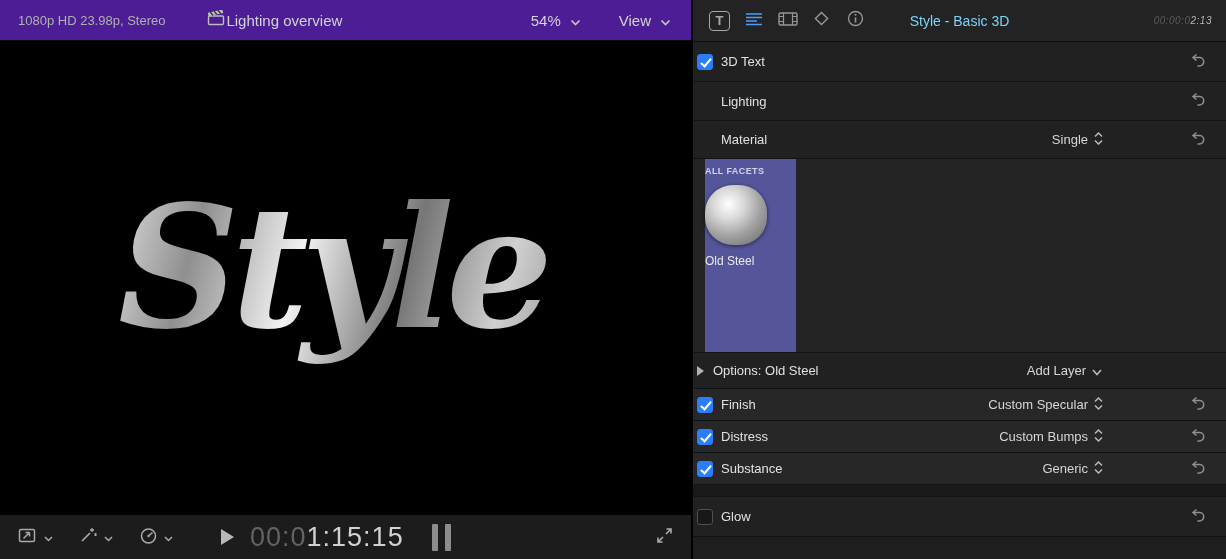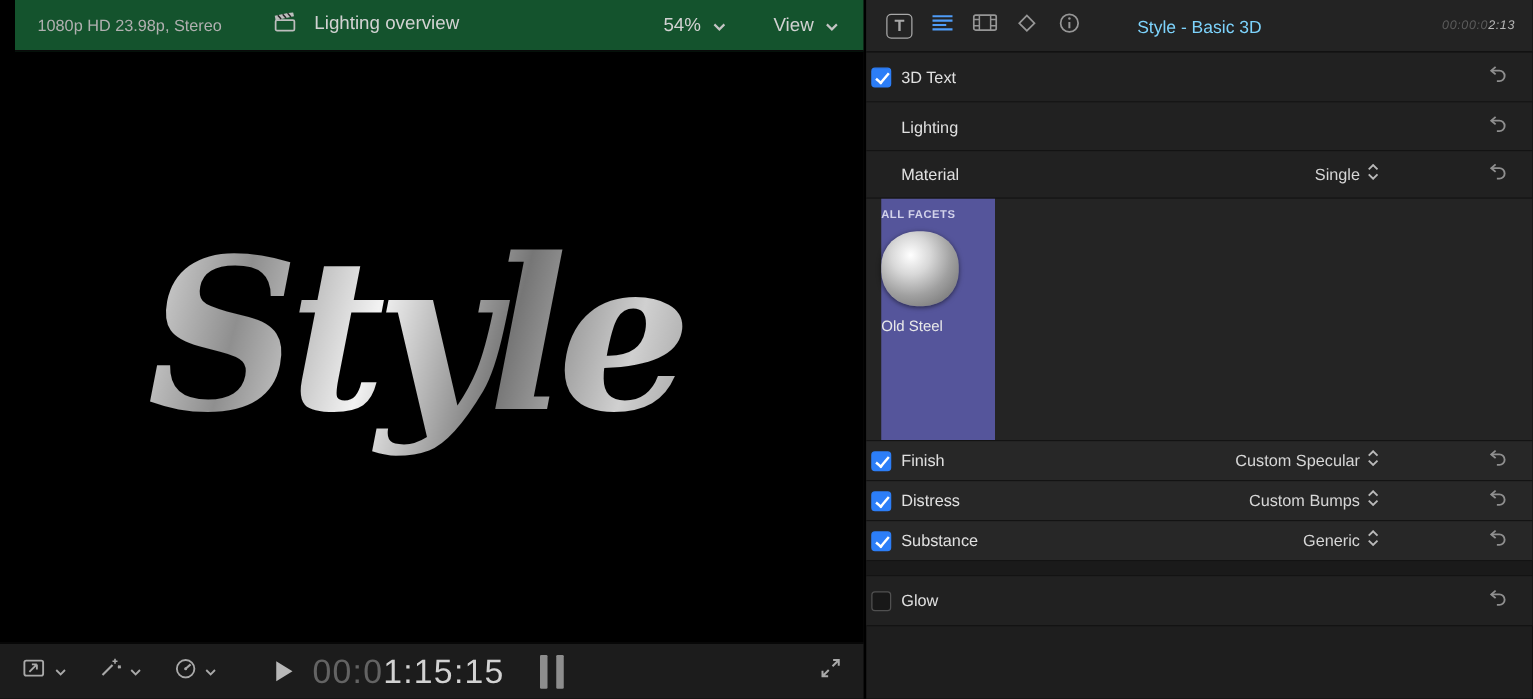--- a/index.html
+++ b/index.html
@@ -7,25 +7,25 @@
   body {
     width:1226px; height:559px; position:relative; overflow:hidden;
     background:#000; font-family:"Liberation Sans", sans-serif;
     -webkit-user-select:none; user-select:none;
   }
 
   
   .viewer { position:absolute; left:0; top:0; width:691px; height:559px; background:#000; }
 
   .viewer-topbar {
-    height:41px; background:#14532d; border-bottom:1px solid #0a0a0a;
-    display:flex; align-items:center; padding:0 20px 0 18px;margin-left:12px;
+    height:41px; background:#4c1d95; border-bottom:1px solid #0a0a0a;
+    display:flex; align-items:center; padding:0 20px 0 18px;
   }
   .format-info { color:#b0b0b0; font-size:13px; white-space:nowrap; }
-  .clapper-group { display:flex; align-items:flex-start; gap:13px; margin-left:42px; }
+  .clapper-group { display:flex; align-items:center; margin-left:42px; }
   .project-title { color:#d2d2d2; font-size:15px; white-space:nowrap; }
   .topbar-right { margin-left:auto; display:flex; align-items:center; gap:38px; }
   .dropdown { display:flex; align-items:center; gap:9px; color:#d2d2d2; font-size:15px; cursor:default; }
 
   .canvas {
     position:absolute; top:42px; bottom:45px; left:0; right:0;
     display:flex; align-items:center; justify-content:center; background:#000; overflow:hidden;
   }
   .style-text {
     font-family:"DejaVu Serif", serif; font-style:italic; font-weight:bold;
@@ -327,20 +327,33 @@
   </div>
 
   <div class="material-well">
     <div class="swatch" style="background:#55559b;">
       <span class="facets-label">ALL FACETS</span>
       <div class="sphere"></div>
       <span class="swatch-name">Old Steel</span>
     </div>
   </div>
 
+  <div class="insp-row h36">
+    <div class="disclosure"></div>
+    <span class="row-label">Options: Old Steel</span>
+    <div class="spacer"></div>
+    <div class="value-group options-value">
+      <span class="value-text">Add Layer</span>
+      <span>
+        <svg width="10" height="7" viewBox="0 0 10 7" fill="none">
+            <path d="M1 1 L5 5.5 L9 1" stroke="#b9b9b9" stroke-width="1.6"></path>
+          </svg>
+      </span>
+    </div>
+  </div>
 
   <div class="insp-row prop-row h32">
     <div class="checkbox checked"></div>
     <span class="row-label">Finish</span>
     <div class="spacer"></div>
     <div class="value-group">
       <span class="value-text">Custom Specular</span>
       <span>
         <svg width="9" height="13" viewBox="0 0 9 13" fill="none" stroke="#b9b9b9" stroke-width="1.5">
           <path d="M1 4.5 L4.5 1 L8 4.5"></path>

